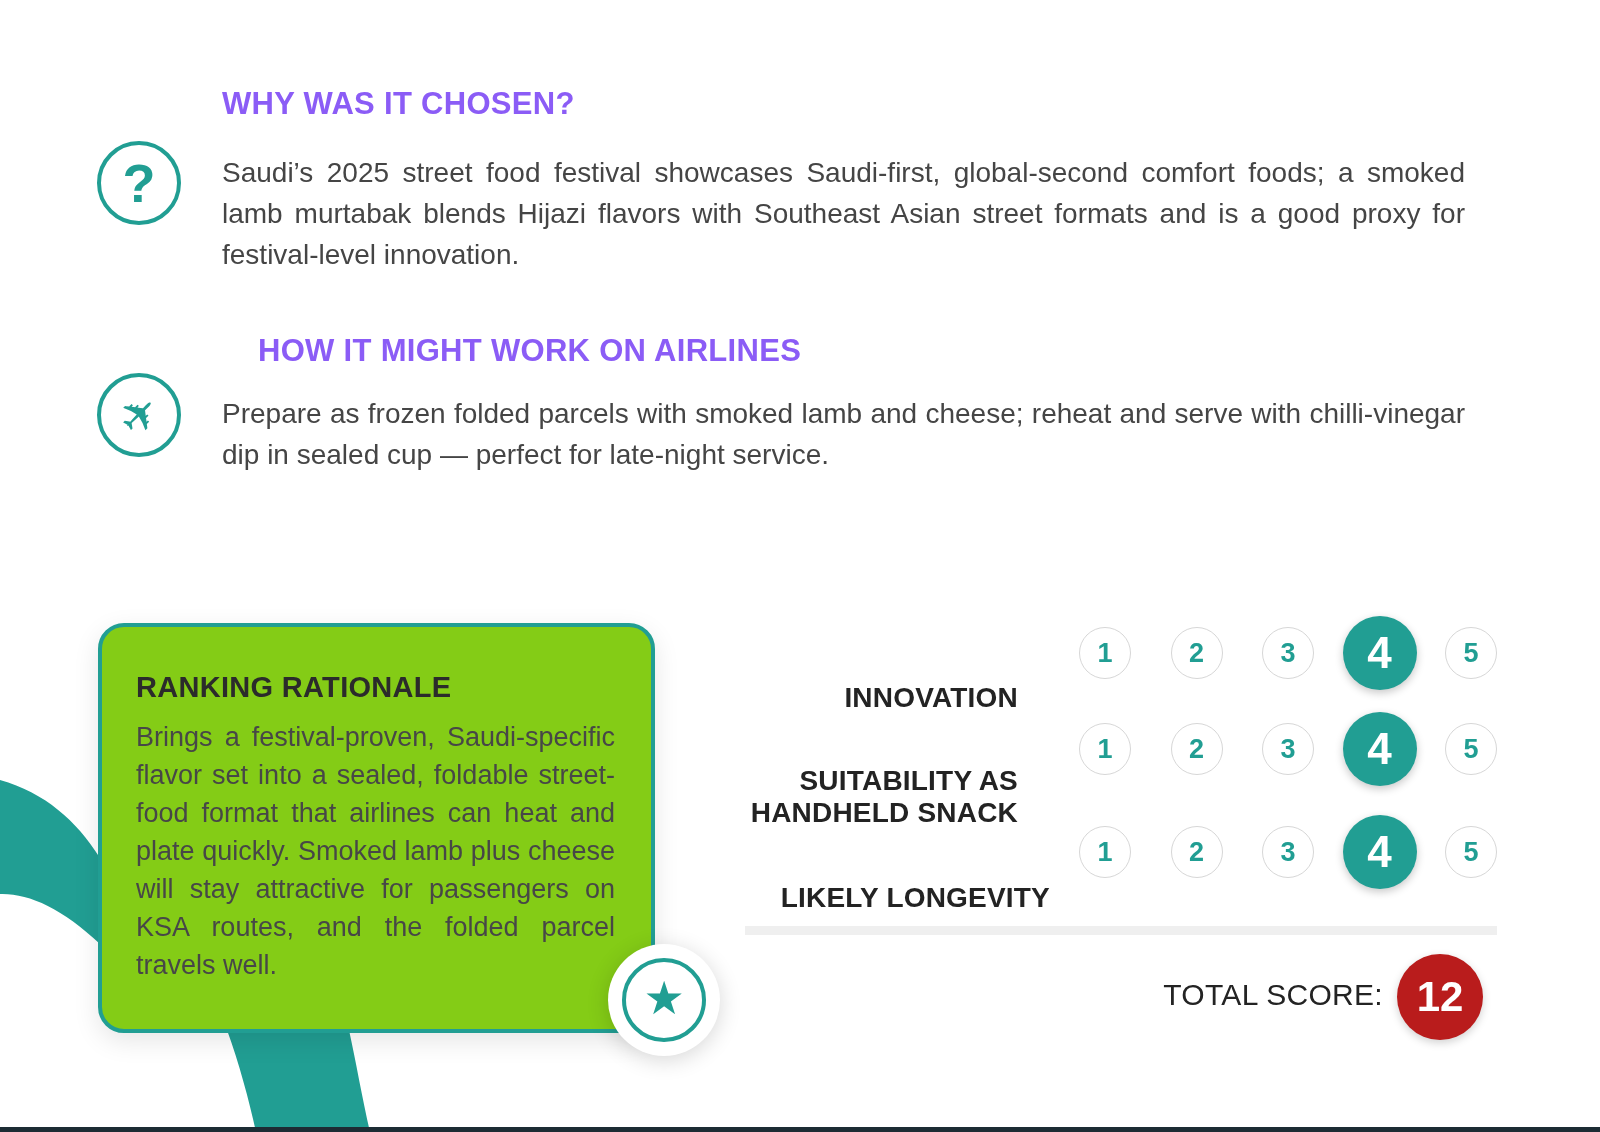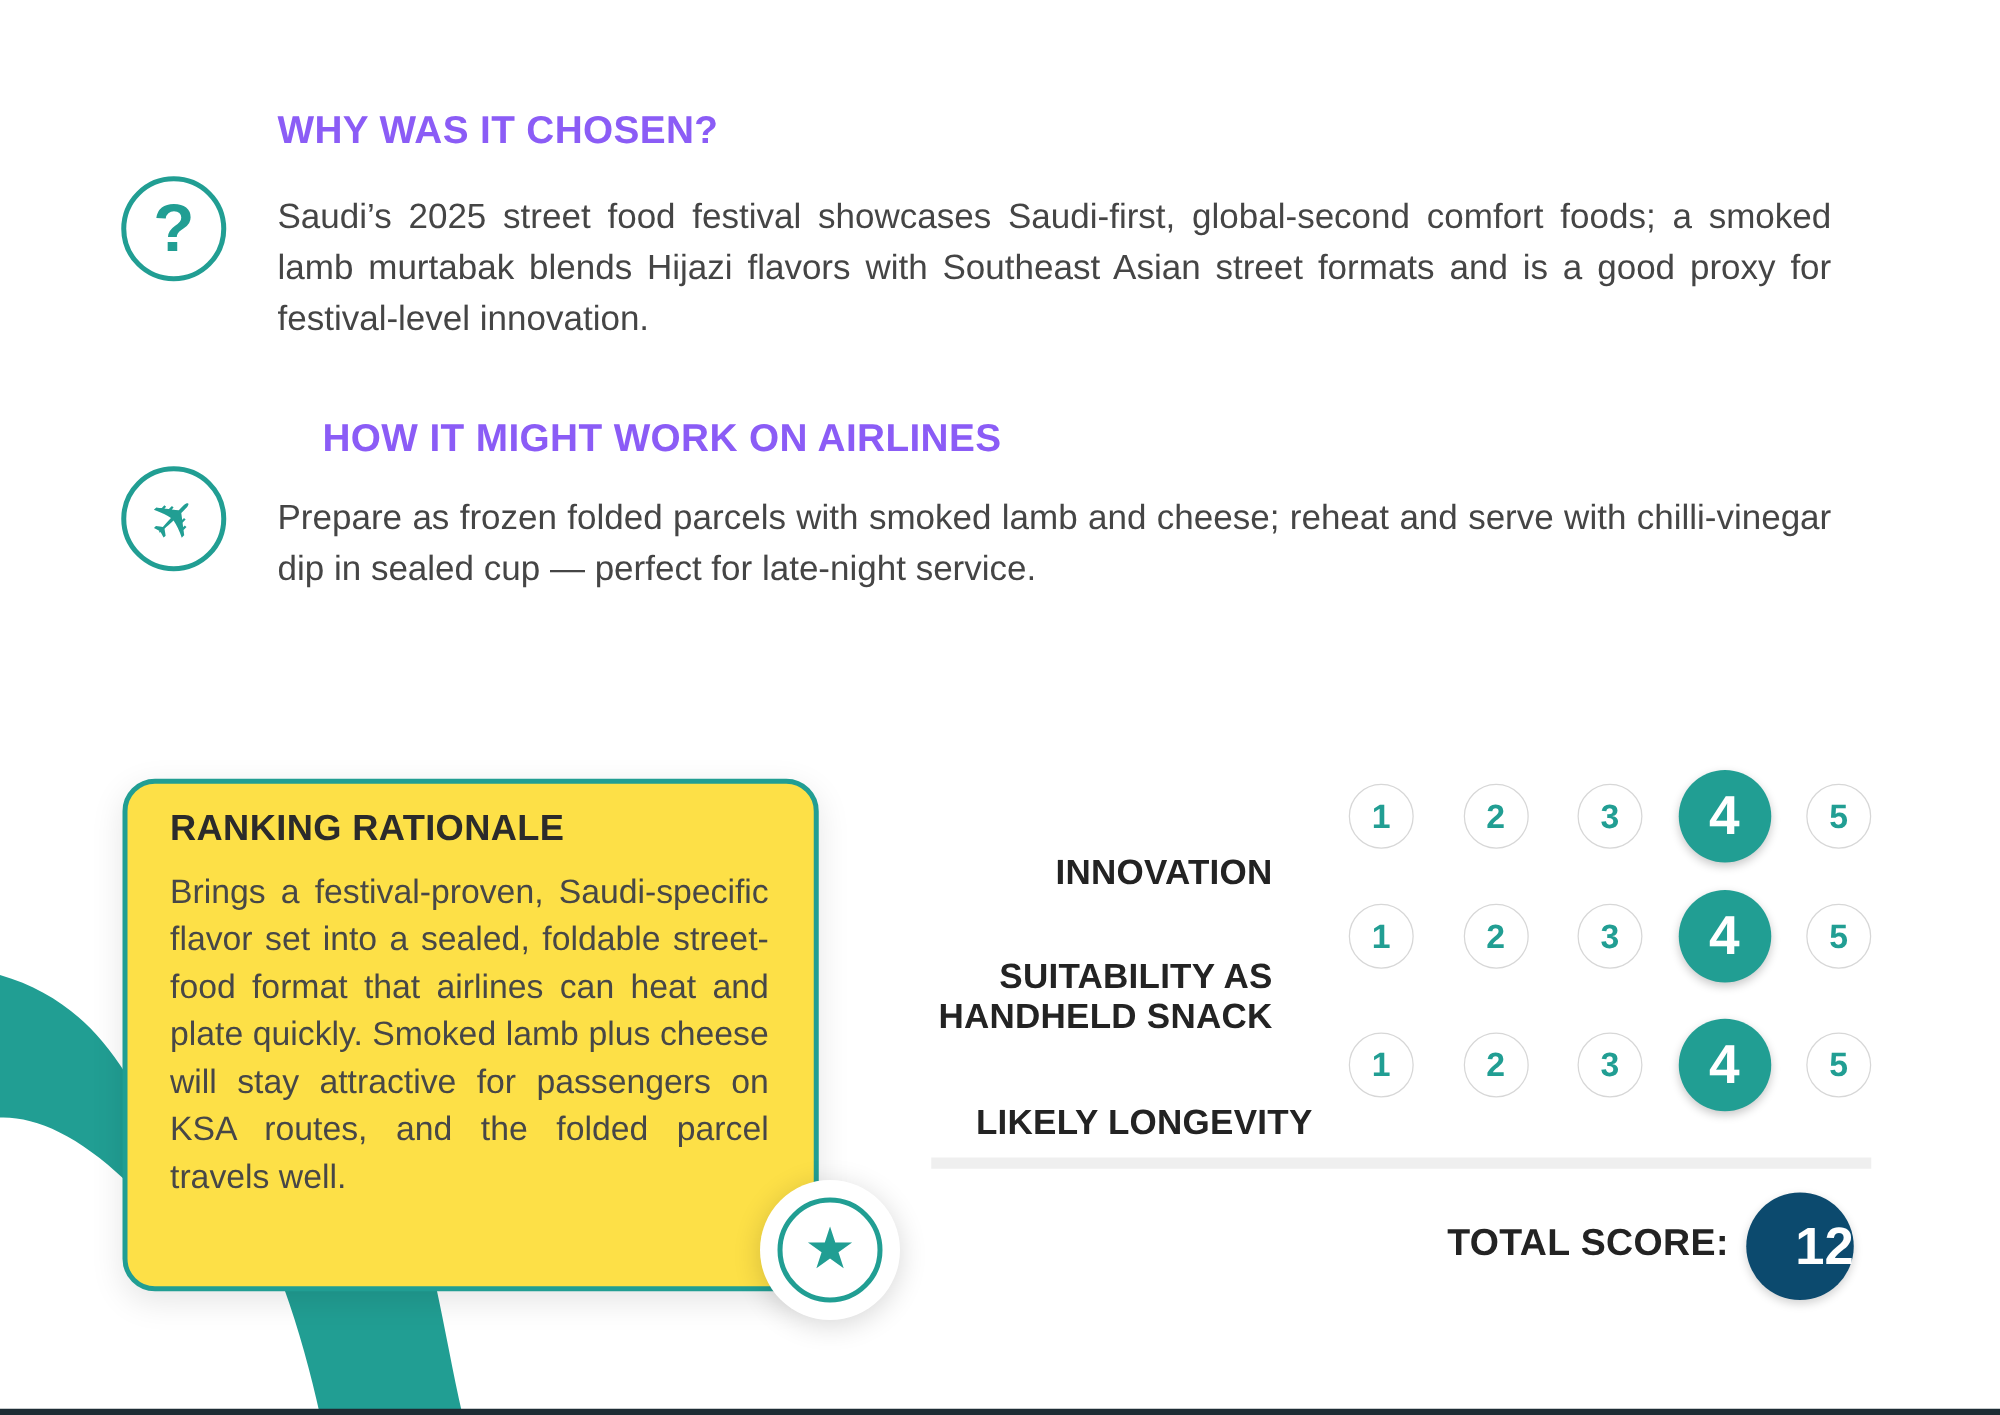--- a/index.html
+++ b/index.html
@@ -24,23 +24,23 @@
     font-size:31px;font-weight:800;color:#8b5cf6;letter-spacing:.3px;
     z-index:2;
   }
   .sec-body{
     font-size:28px;line-height:41px;color:#454545;
     text-align:justify;z-index:2;
   }
   
   .rationale-box{
     left:98px;top:623px;width:557px;height:410px;box-sizing:border-box;
-    background:#fde047;border:4px solid #219e93;border-radius:26px;
+    background:#84cc16;border:4px solid #219e93;border-radius:26px;
     box-shadow:0 8px 26px rgba(0,0,0,0.10);
-    padding:16px 36px 0 34px;z-index:2;
+    padding:40px 36px 0 34px;z-index:2;
   }
   .rationale-title{font-size:29px;font-weight:800;color:#2b2b2b;letter-spacing:.3px;margin:4px 0 14px 0;}
   .rationale-body{font-size:27px;line-height:38px;color:#474747;text-align:justify;}
   
   .star-badge{
     left:608px;top:944px;width:112px;height:112px;border-radius:50%;
     background:#fff;box-shadow:0 4px 22px rgba(0,0,0,0.16);
     display:flex;align-items:center;justify-content:center;z-index:3;
   }
   .star-ring{
@@ -64,25 +64,25 @@
     font-size:27px;font-weight:bold;color:#219e93;
     flex:0 0 auto;margin:0 11px;
   }
   .circle.selected{
     width:74px;height:74px;border:none;background:#219e93;color:#ffffff;
     font-size:44px;box-shadow:0 3px 8px rgba(0,0,0,0.22);margin:0 0;
   }
   .divider{left:745px;top:926px;width:752px;height:9px;background:#efefef;z-index:1;}
   .total-label{
     left:1000px;top:978px;width:383px;text-align:right;
-    font-size:30px;font-weight:700;color:#232323;letter-spacing:.3px;z-index:2;
+    font-size:30px;font-weight:400;color:#232323;letter-spacing:.3px;z-index:2;
   }
   .total-circle{
     left:1397px;top:954px;width:86px;height:86px;border-radius:50%;
-    background:#0c4a6e;display:flex;align-items:center;justify-content:flex-end;
+    background:#b91c1c;display:flex;align-items:center;justify-content:center;
     color:#fff;font-size:42px;font-weight:bold;z-index:2;
     box-shadow:0 3px 8px rgba(0,0,0,0.18);
   }
   
   .decor{left:0;top:0;z-index:0;}
   .bottom-bar{left:0;bottom:0;width:1600px;height:5px;background:#1d2c34;z-index:5;}
 </style>
 </head>
 <body>
 

